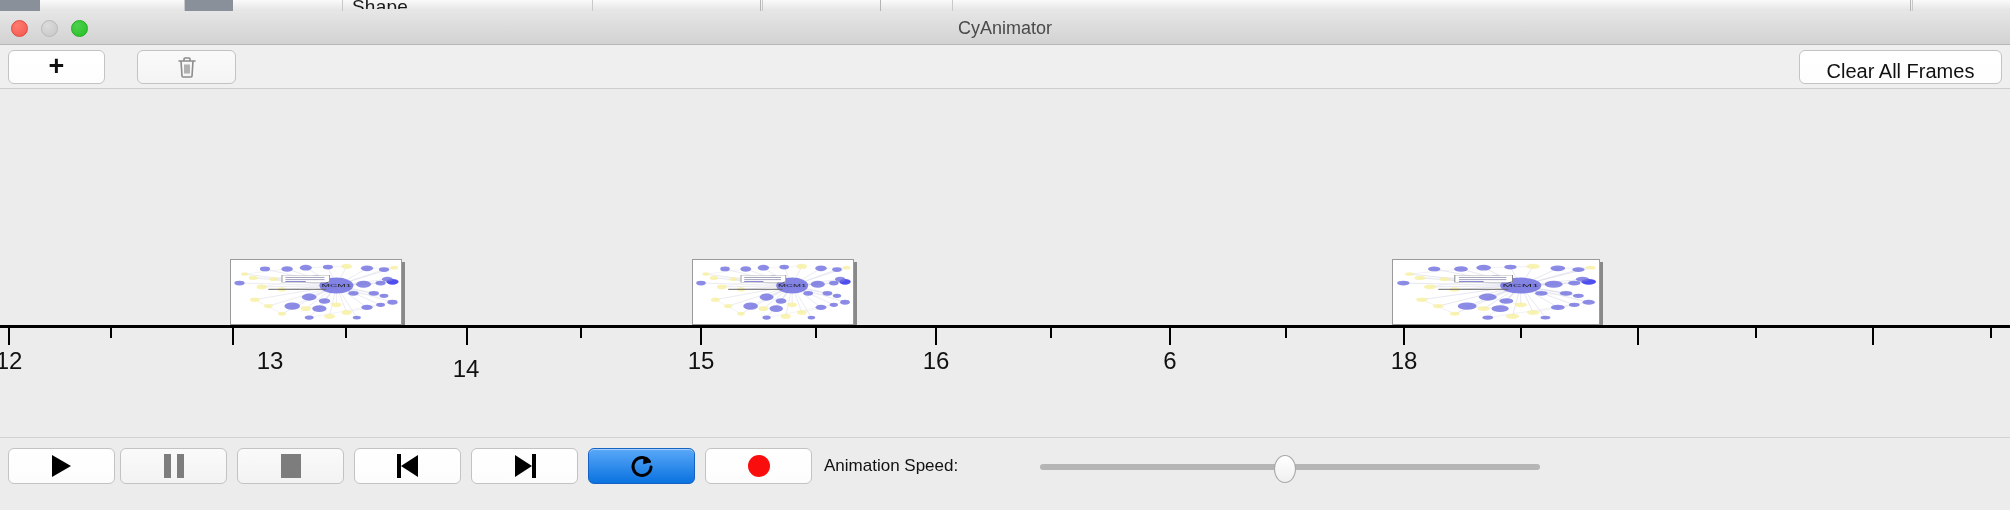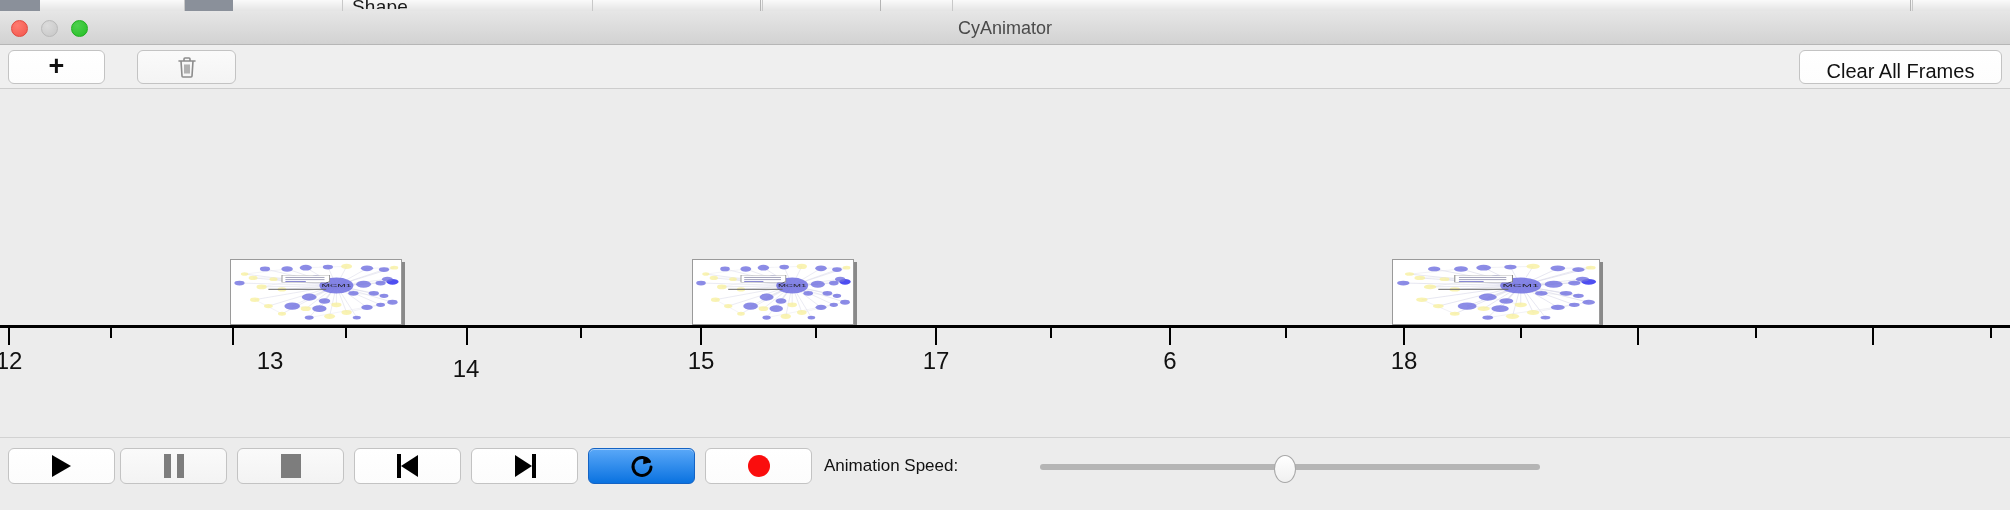--- a/index.html
+++ b/index.html
@@ -513,21 +513,21 @@
     <div id="ticks-layer">
         <div class="tick major" style="left: 8px;"></div>
         <div class="tick-label" style="left: 9px;">12</div>
         <div class="tick major" style="left: 232px;"></div>
         <div class="tick-label" style="left: 238px; margin-left: 32px;">13</div>
         <div class="tick major" style="left: 466px;"></div>
         <div class="tick-label" style="left: 466px; margin-top: 8px;">14</div>
         <div class="tick major" style="left: 700px;"></div>
         <div class="tick-label" style="left: 701px;">15</div>
         <div class="tick major" style="left: 935px;"></div>
-        <div class="tick-label" style="left: 936px;">17</div>
+        <div class="tick-label" style="left: 936px;">16</div>
         <div class="tick major" style="left: 1169px;"></div>
         <div class="tick-label" style="left: 1170px;">6</div>
         <div class="tick major" style="left: 1403px;"></div>
         <div class="tick-label" style="left: 1404px;">18</div>
         <div class="tick major" style="left: 1637px;"></div>
         <div class="tick major" style="left: 1872px;"></div>
         <div class="tick minor" style="left: 110px;"></div>
         <div class="tick minor" style="left: 345px;"></div>
         <div class="tick minor" style="left: 580px;"></div>
         <div class="tick minor" style="left: 815px;"></div>

